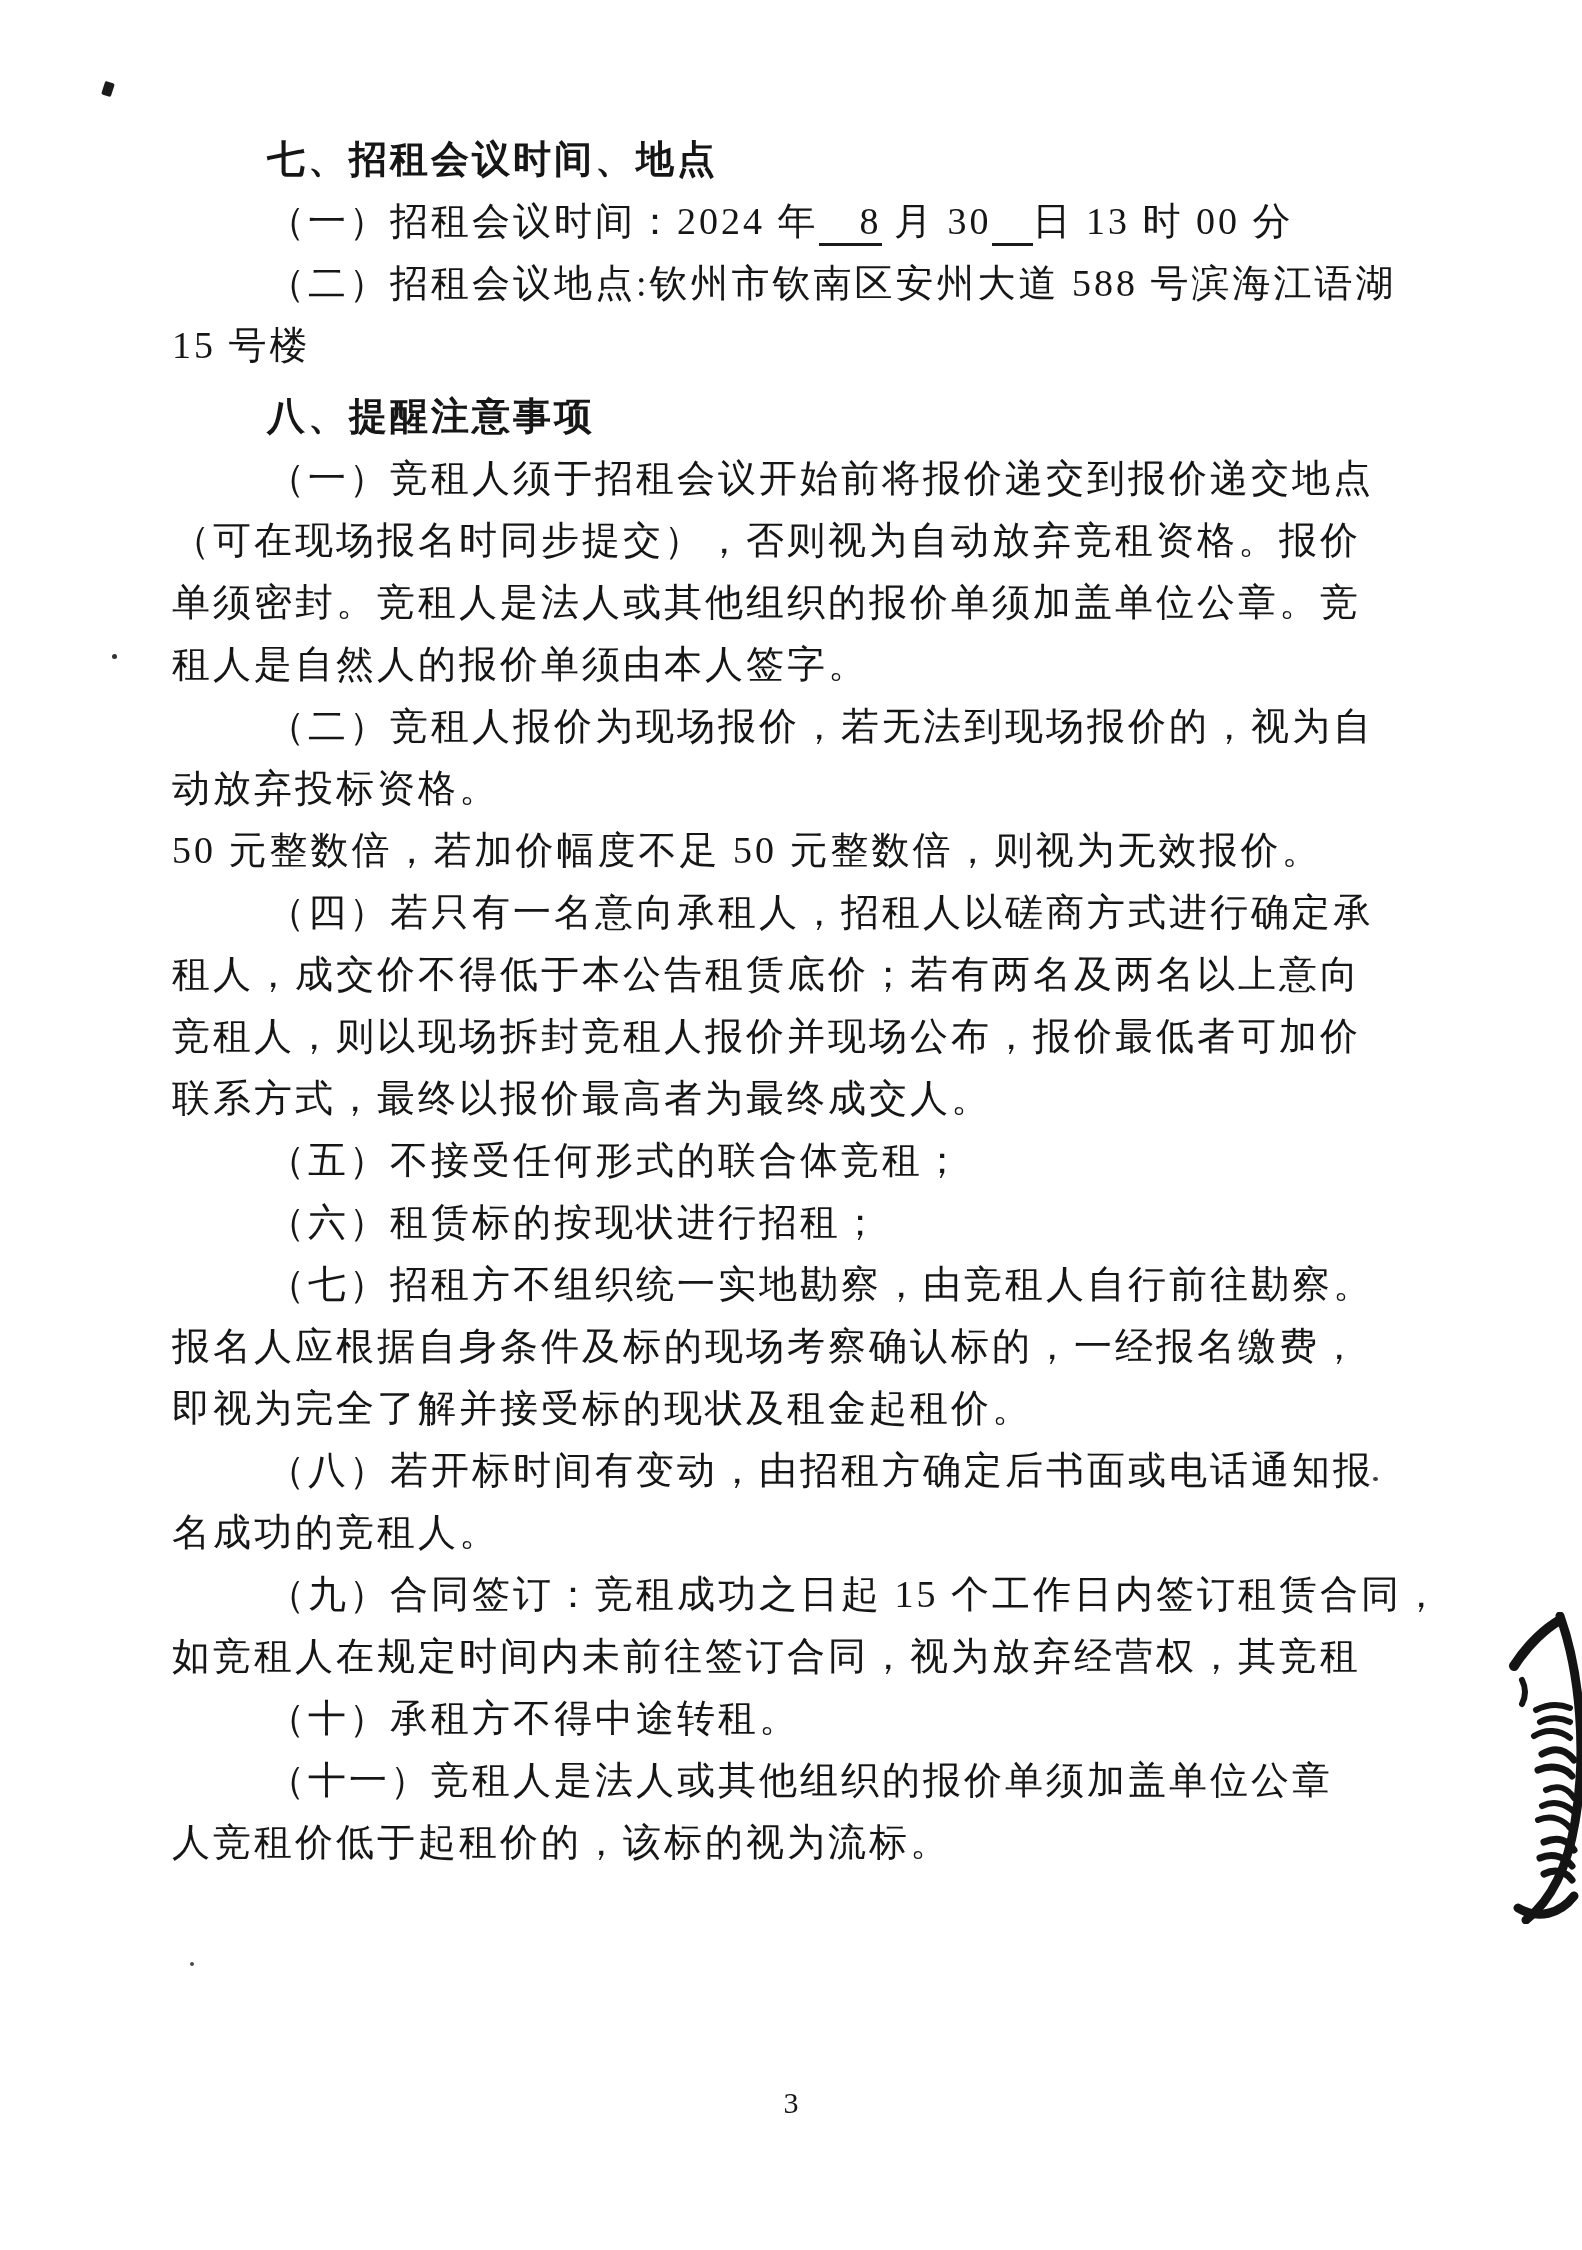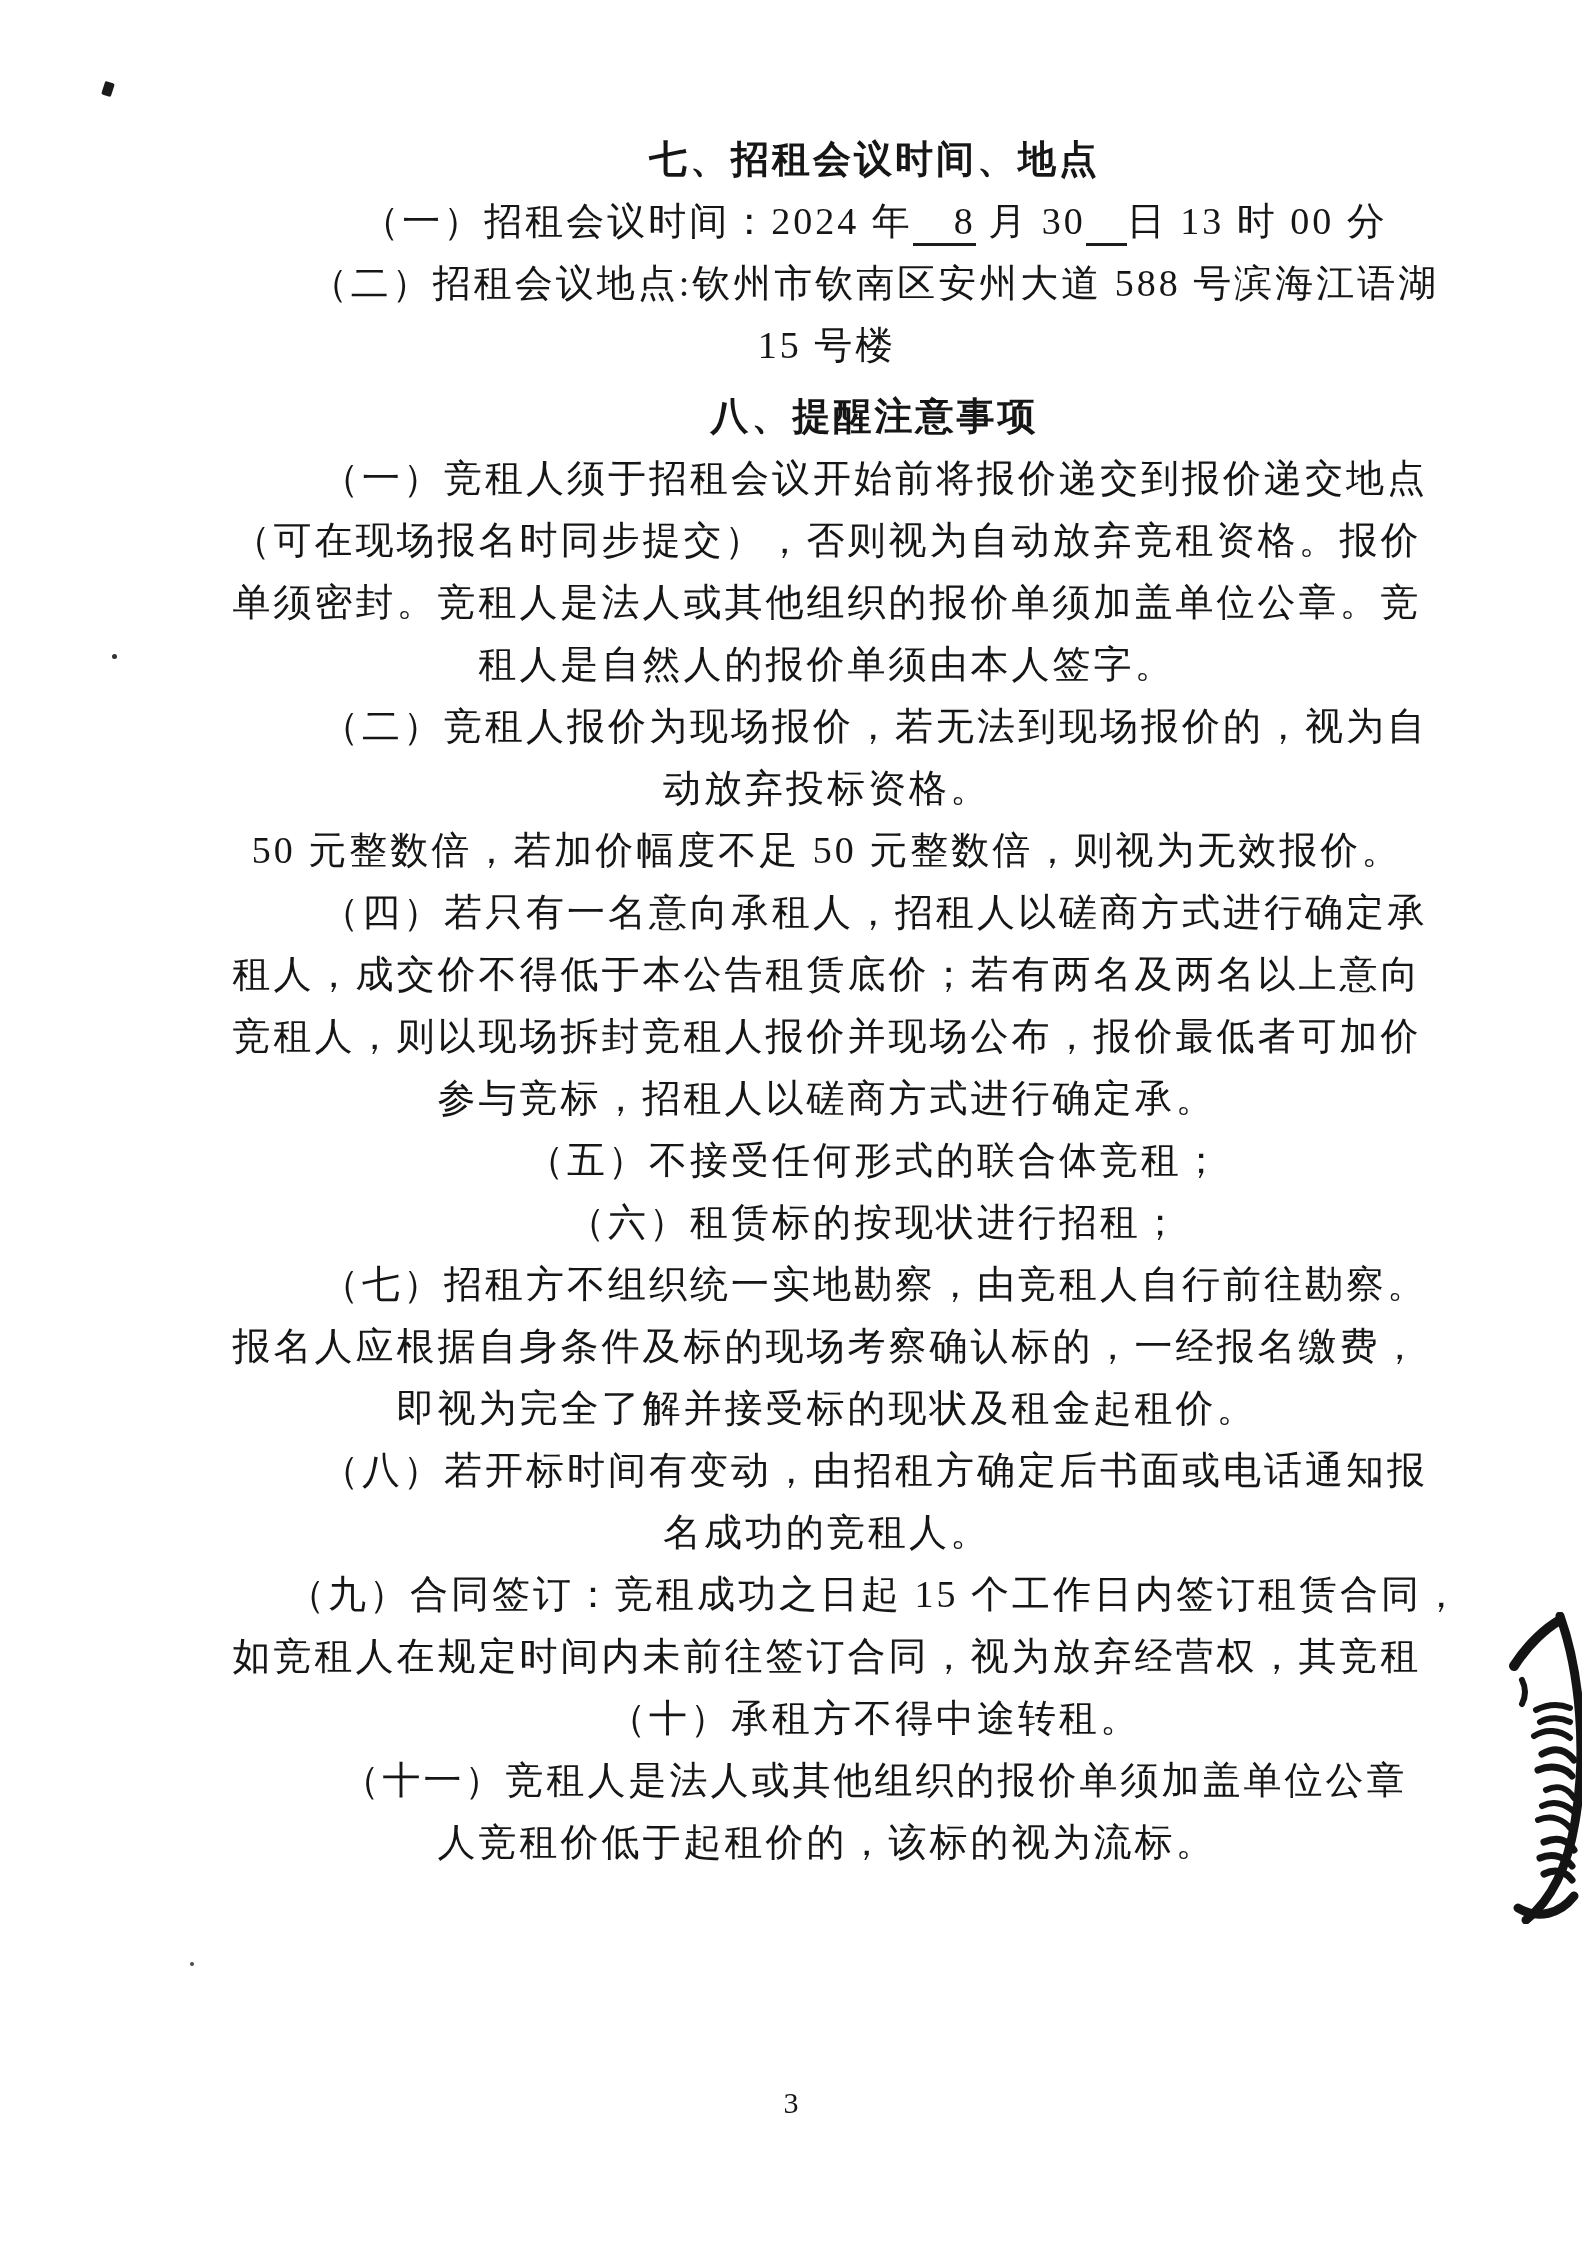--- a/index.html
+++ b/index.html
@@ -6,23 +6,22 @@
   #page{
     position:relative;
     width:1582px;height:2250px;
     background:#ffffff;
     overflow:hidden;
     font-family:"Liberation Serif","DejaVu Serif",serif;
     color:#161616;
   }
   #doc{
     position:absolute;
-    left:192px;top:128px;
+    left:172px;top:128px;
     width:1270px;
-    text-align:center;
   }
   .line{
     height:62px;line-height:62px;
     font-size:38px;
     letter-spacing:3px;
     white-space:nowrap;
   }
   .line.indent{text-indent:95px;}
   .line.heading{font-weight:bold;}
   .line.gap-sm{margin-top:9px;}
@@ -56,21 +55,21 @@
       <div class="line indent"><span>（一）竞租人须于招租会议开始前将报价递交到报价递交地点</span></div>
       <div class="line"><span>（可在现场报名时同步提交），否则视为自动放弃竞租资格。报价</span></div>
       <div class="line"><span>单须密封。竞租人是法人或其他组织的报价单须加盖单位公章。竞</span></div>
       <div class="line"><span>租人是自然人的报价单须由本人签字。</span></div>
       <div class="line indent"><span>（二）竞租人报价为现场报价，若无法到现场报价的，视为自</span></div>
       <div class="line"><span>动放弃投标资格。</span></div>
       <div class="line"><span>50 元整数倍，若加价幅度不足 50 元整数倍，则视为无效报价。</span></div>
       <div class="line indent"><span>（四）若只有一名意向承租人，招租人以磋商方式进行确定承</span></div>
       <div class="line"><span>租人，成交价不得低于本公告租赁底价；若有两名及两名以上意向</span></div>
       <div class="line"><span>竞租人，则以现场拆封竞租人报价并现场公布，报价最低者可加价</span></div>
-      <div class="line"><span>参与竞标，招租人以磋商方式进行确定承。</span></div>
+      <div class="line"><span>联系方式，最终以报价最高者为最终成交人。</span></div>
       <div class="line indent"><span>（五）不接受任何形式的联合体竞租；</span></div>
       <div class="line indent"><span>（六）租赁标的按现状进行招租；</span></div>
       <div class="line indent"><span>（七）招租方不组织统一实地勘察，由竞租人自行前往勘察。</span></div>
       <div class="line"><span>报名人应根据自身条件及标的现场考察确认标的，一经报名缴费，</span></div>
       <div class="line"><span>即视为完全了解并接受标的现状及租金起租价。</span></div>
       <div class="line indent"><span>（八）若开标时间有变动，由招租方确定后书面或电话通知报</span></div>
       <div class="line"><span>名成功的竞租人。</span></div>
       <div class="line indent"><span>（九）合同签订：竞租成功之日起 15 个工作日内签订租赁合同，</span></div>
       <div class="line"><span>如竞租人在规定时间内未前往签订合同，视为放弃经营权，其竞租</span></div>
       <div class="line indent"><span>（十）承租方不得中途转租。</span></div>

